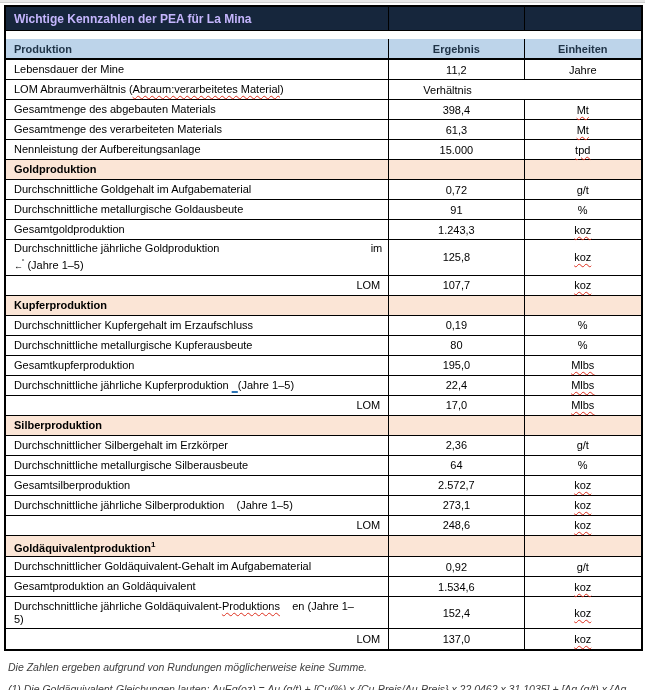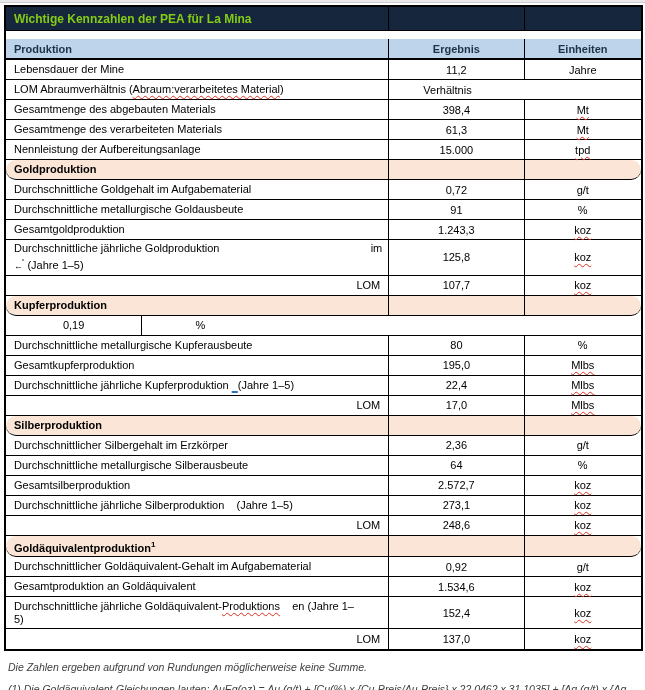--- a/index.html
+++ b/index.html
@@ -23,24 +23,24 @@
   }
   .row { display: flex; align-items: stretch; border-bottom: 1px solid #000; min-height: 20px; }
   .row:last-child { border-bottom: none; }
   .row.tall { min-height: 32px; }
   .c { display: flex; flex-direction: column; justify-content: center; padding: 2px 6px; }
   .c + .c { border-left: 1px solid #000; }
   .c-label { width: 60.2%; padding-left: 8px; }
   .c-val   { width: 21.3%; text-align: center; align-items: center; }
   .c-unit  { width: 18.5%; text-align: right; align-items: center; }
 
-  .row.title { background: #16263c; color: #84cc16; font-weight: bold; font-size: 12px; min-height: 24px; }
+  .row.title { background: #16263c; color: #c4b5fd; font-weight: bold; font-size: 12px; min-height: 24px; }
   .row.title .c + .c { border-left: 1px solid #000; }
   .row.header2 { background: #bdd4ea; color: #1f3347; font-weight: bold; border-bottom: 2px solid #000; min-height: 21px; margin-top: 8px; }
-  .row.section { background: #fbe5d6; font-weight: bold; border-radius: 10px; }
+  .row.section { background: #fbe5d6; font-weight: bold; }
   .row.lom .c-label { align-items: flex-end; text-align: right; padding-right: 8px; padding-left: 40px; }
 
   .lbl-line { width: 100%; white-space: pre-wrap; line-height: 13px; }
   .lbl-line.spread { display: flex; justify-content: space-between; }
 
   .sq-red  { text-decoration: underline wavy #dd2f1e; text-decoration-thickness: 1px; text-underline-offset: 2px; }
   .sq-blue { text-decoration: underline solid #2e74b5; text-decoration-thickness: 2px; text-underline-offset: 2px; white-space: pre; }
   .sup { vertical-align: super; font-size: 8px; }
   .artifact { font-size: 9px; letter-spacing: -1px; }
   .artifact-sup { vertical-align: super; font-size: 7px; }
@@ -168,20 +168,23 @@
           </div>
         </div>
         <div class="row section">
           <div class="c c-label">
             <div class="lbl-line"><span>Kupferproduktion</span></div>
           </div>
           <div class="c c-val"></div>
           <div class="c c-unit"></div>
         </div>
         <div class="row data">
+          <div class="c c-label">
+            <div class="lbl-line"><span>Durchschnittlicher Kupfergehalt im Erzaufschluss</span></div>
+          </div>
           <div class="c c-val">0,19</div>
           <div class="c c-unit">
             <span>%</span>
           </div>
         </div>
         <div class="row data">
           <div class="c c-label">
             <div class="lbl-line"><span>Durchschnittliche metallurgische Kupferausbeute</span></div>
           </div>
           <div class="c c-val">80</div>

